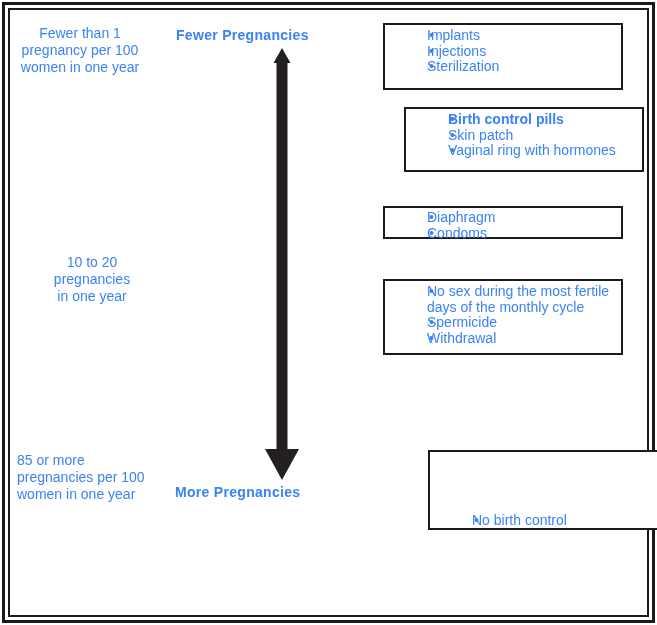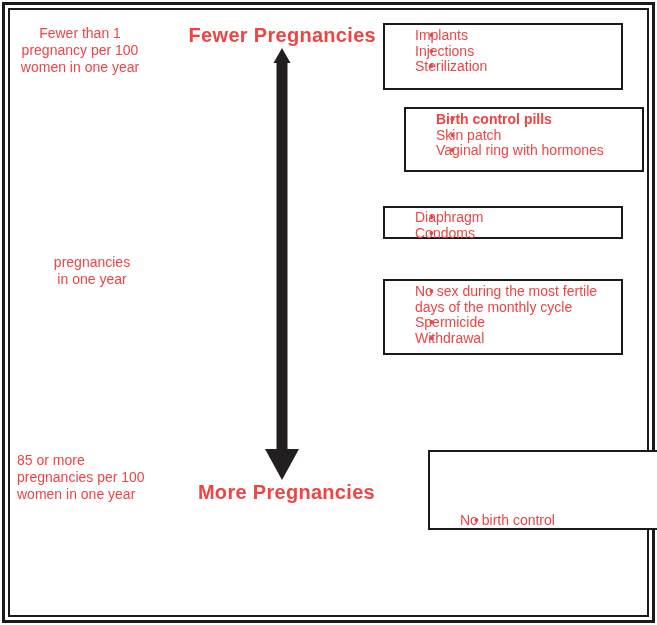--- a/index.html
+++ b/index.html
@@ -6,21 +6,21 @@
     margin: 0;
     padding: 0;
     background: #ffffff;
   }
   .canvas {
     position: relative;
     width: 657px;
     height: 625px;
     background: #ffffff;
     font-family: "Liberation Sans", sans-serif;
-    color: #ef4444;
+    color: #3b82f6;
     overflow: hidden;
   }
   .outer-frame {
     position: absolute;
     inset: 2px;
     border: 3px solid #1a1a1a;
     pointer-events: none;
   }
   .inner-frame {
     position: absolute;
@@ -29,24 +29,24 @@
     pointer-events: none;
   }
   .rate-label {
     position: absolute;
     font-size: 14px;
     line-height: 17px;
   }
   .rate-label.centered { text-align: center; }
   .scale-heading {
     position: absolute;
-    font-size: 20px;
+    font-size: 14px;
     line-height: 14px;
     font-weight: bold;
-    text-align: right;
+    text-align: left;
     letter-spacing: 0.3px;
   }
   .arrow-svg {
     position: absolute;
     left: 257px;
     top: 44px;
     width: 50px;
     height: 440px;
   }
   .method-box {
@@ -59,21 +59,21 @@
   }
   .method-box ul {
     list-style: none;
     margin: 0;
     padding: 3px 0 0 0;
     font-size: 14px;
     line-height: 15.5px;
   }
   .method-box li {
     position: relative;
-    padding-left: 30px;
+    padding-left: 42px;
     padding-right: 10px;
   }
   .method-box li::before {
     content: "\2022";
     position: absolute;
     left: 44px;
     top: 0;
   }
   .method-box li.bold { font-weight: bold; }
   .method-box.v-center {
@@ -102,20 +102,21 @@
   <div class="outer-frame"></div>
   <div class="inner-frame"></div>
 
   <div class="rate-label centered pos-rate-top">
     <div>Fewer than 1</div>
     <div>pregnancy per 100</div>
     <div>women in one year</div>
   </div>
 
   <div class="rate-label centered pos-rate-mid">
+    <div>10 to 20</div>
     <div>pregnancies</div>
     <div>in one year</div>
   </div>
 
   <div class="rate-label pos-rate-bottom">
     <div>85 or more</div>
     <div>pregnancies per 100</div>
     <div>women in one year</div>
   </div>
 

